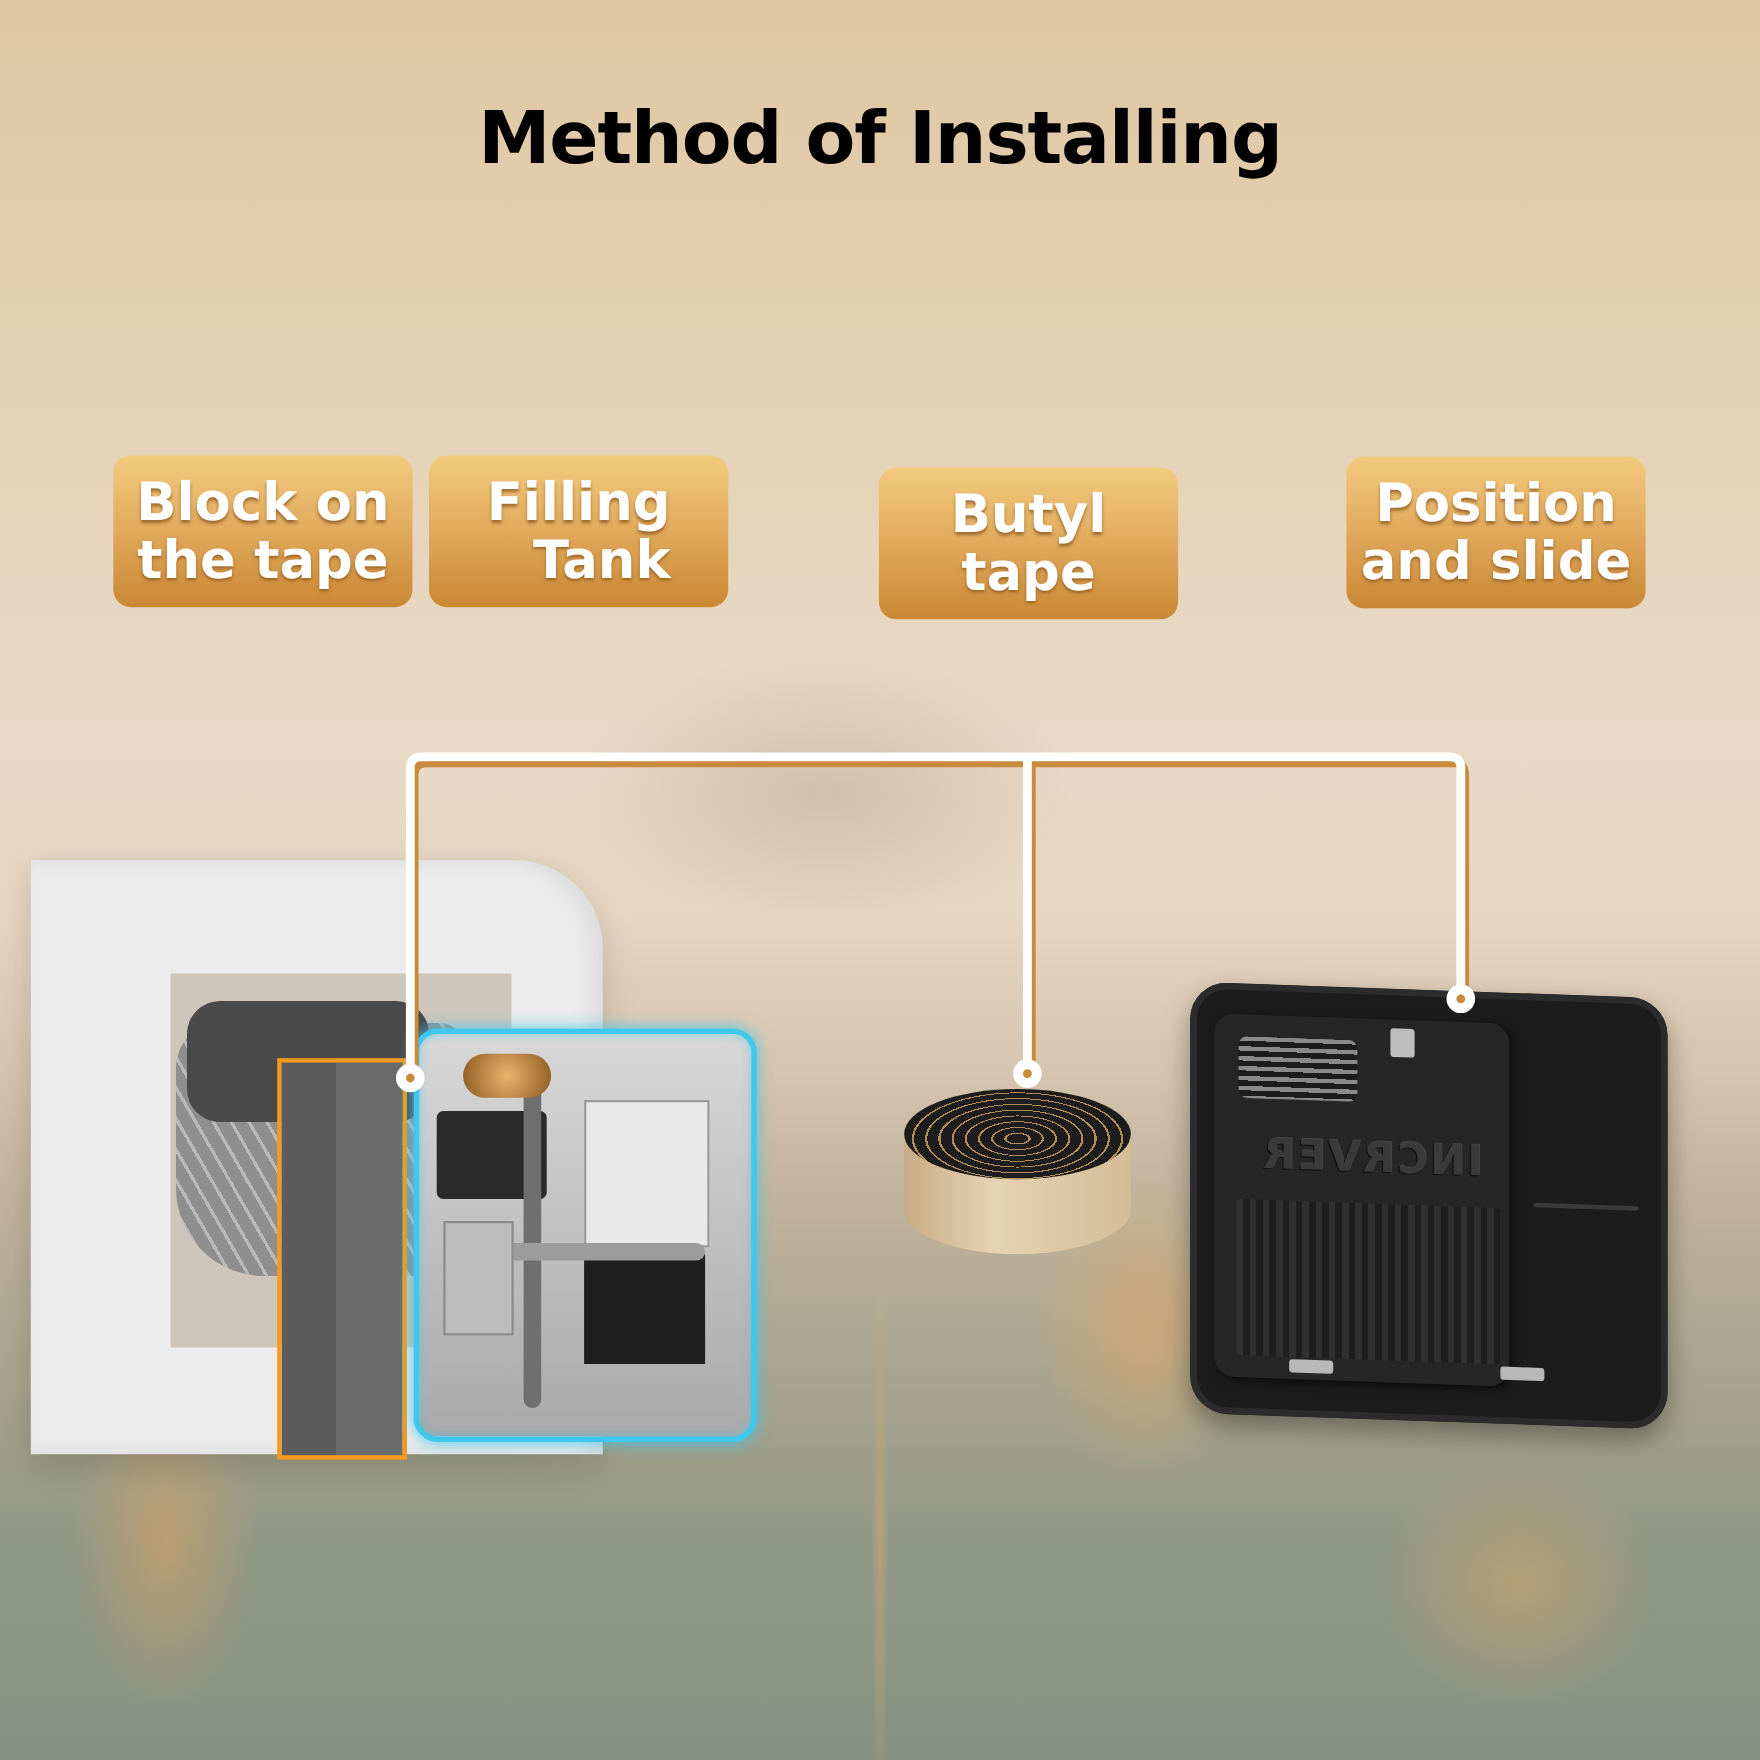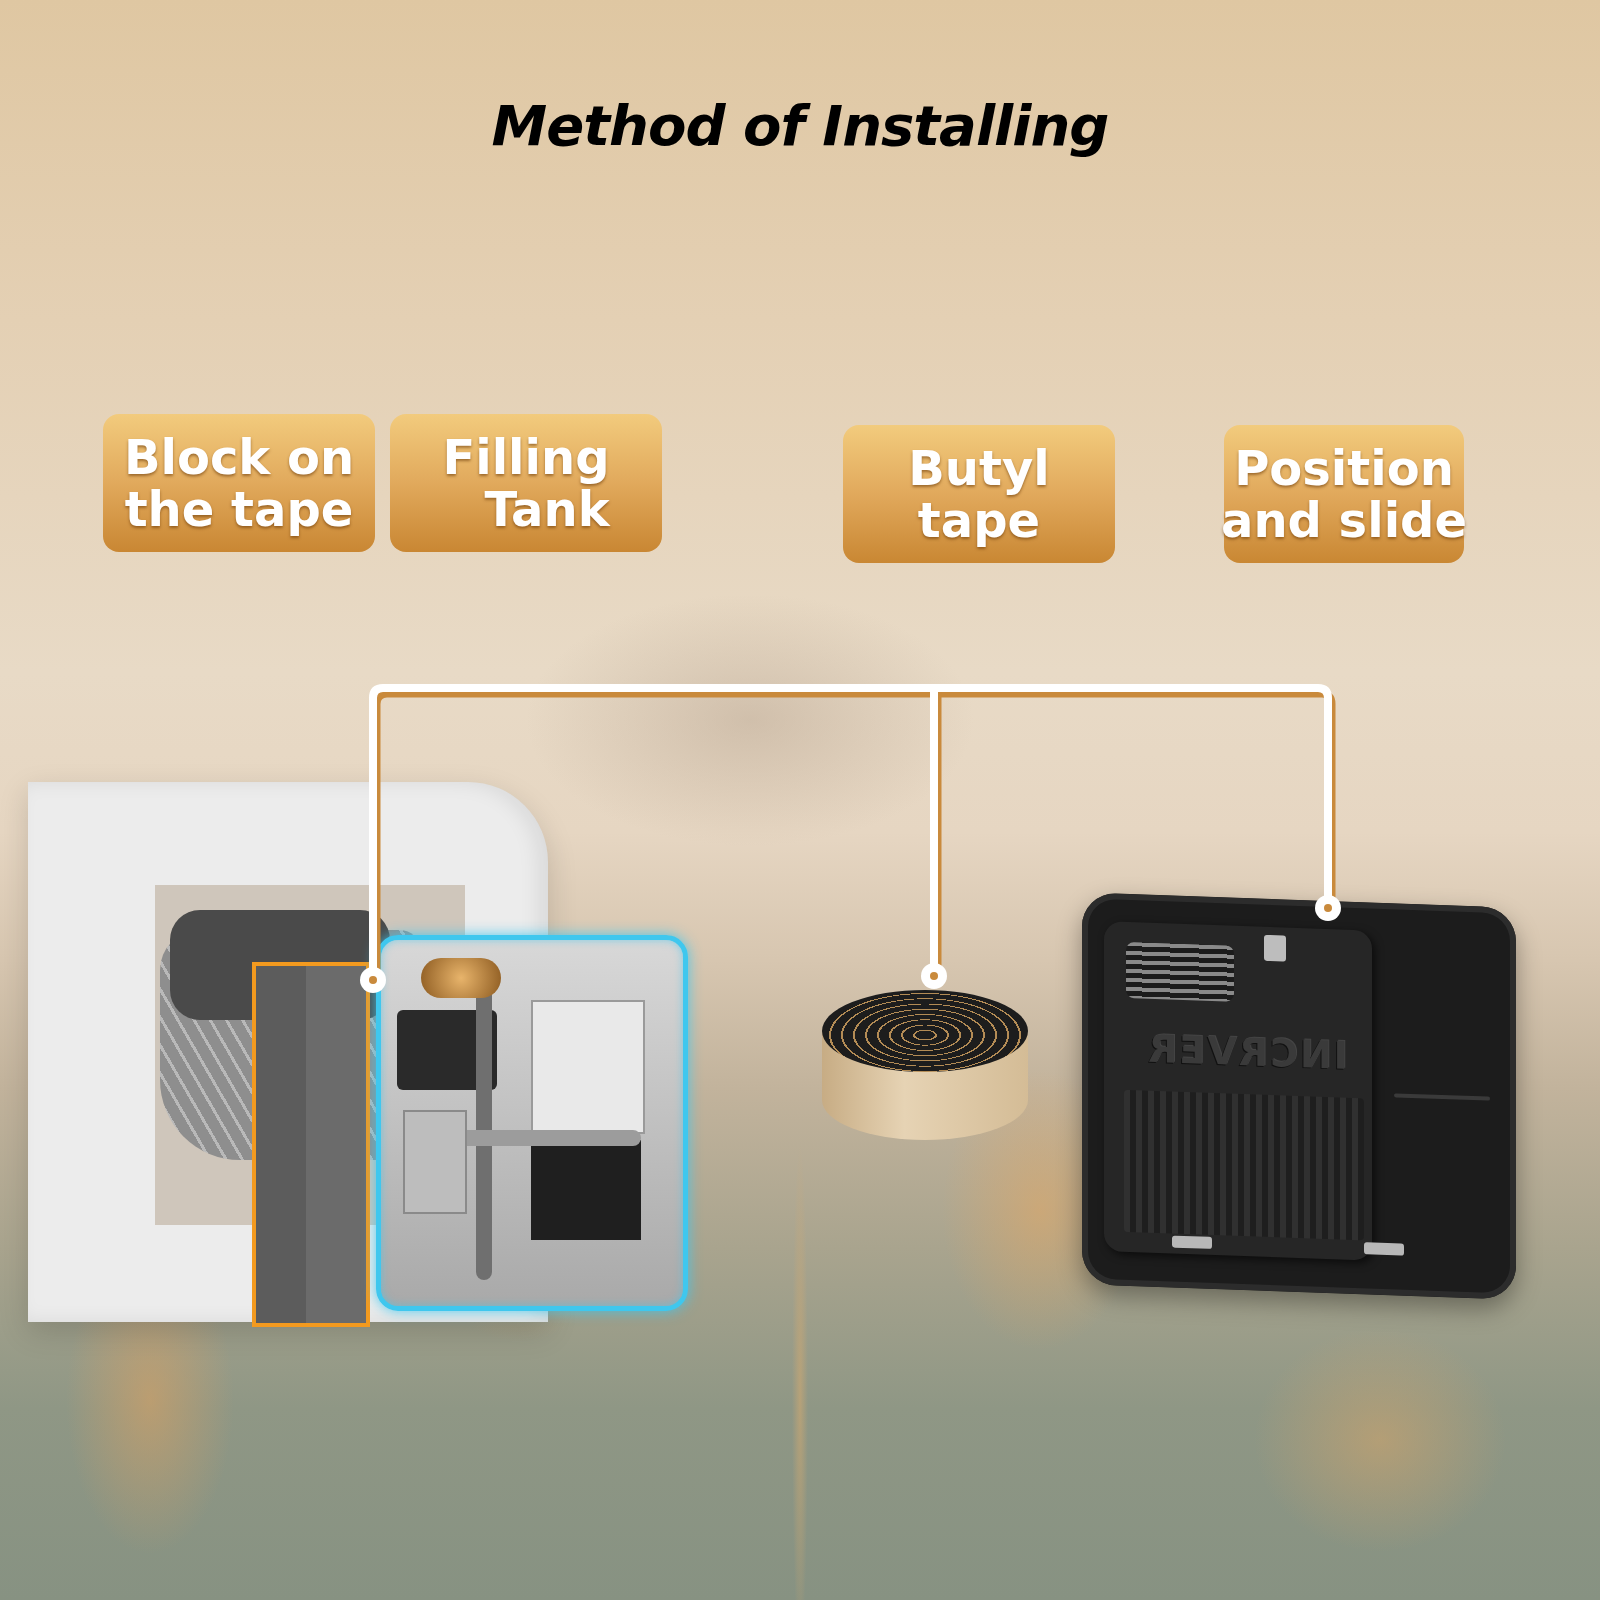--- a/index.html
+++ b/index.html
@@ -12,21 +12,21 @@
   }
   .road { position:absolute; left:0; top:980px; width:1600px; height:620px;
     background:
       radial-gradient(ellipse 120px 220px at 150px 420px, rgba(222,162,96,0.55), rgba(0,0,0,0) 70%),
       radial-gradient(ellipse 140px 160px at 520px 250px, rgba(222,162,96,0.5), rgba(0,0,0,0) 70%),
       radial-gradient(ellipse 140px 200px at 1040px 230px, rgba(226,168,100,0.55), rgba(0,0,0,0) 70%),
       radial-gradient(ellipse 180px 160px at 1380px 460px, rgba(226,168,100,0.45), rgba(0,0,0,0) 70%),
       radial-gradient(ellipse 10px 320px at 800px 420px, rgba(214,170,110,0.55), rgba(0,0,0,0) 80%);
   }
   .title { position:absolute; left:0; top:82px; width:1600px; text-align:center;
-    font-weight:bold; font-size:56px; line-height:88px; color:#000; letter-spacing:-1px;font-style:italic; }
+    font-weight:bold; font-size:66px; line-height:88px; color:#000; letter-spacing:-1px; }
   .title div { white-space:nowrap; }
   .tag { position:absolute; height:138px; border-radius:16px;
     background: linear-gradient(180deg, #f2cb7d 0%, #e1a95c 50%, #c98733 100%);
     display:flex; align-items:center; justify-content:center; text-align:center;
     color:#fff; font-weight:bold; font-size:48px; line-height:52px;
     text-shadow: 0 2px 3px rgba(110,60,10,0.6); }
   .tag span { display:block; white-space:nowrap; }
   svg.lines { position:absolute; left:0; top:0; }
   .rvframe { position:absolute; left:28px; top:782px; width:520px; height:540px;
     border-radius: 0 80px 0 0; background:#ececec;
@@ -87,27 +87,27 @@
       <span>Block on</span>
       <span>the tape</span>
     </div>
 </div>
 <div class="tag" style="left:390px;top:414px;width:272px;text-align:right;">
   <div>
       <span>Filling</span>
       <span>Tank</span>
     </div>
 </div>
-<div class="tag" style="left:799px;top:425px;width:272px;margin-left:44px;">
+<div class="tag" style="left:799px;top:425px;width:272px;">
   <div>
       <span>Butyl</span>
       <span>tape</span>
     </div>
 </div>
-<div class="tag" style="left:1224px;top:425px;width:240px;text-align:center;">
+<div class="tag" style="left:1224px;top:415px;width:272px;text-align:center;">
   <div>
       <span>Position</span>
       <span>and slide</span>
     </div>
 </div>
 
 <div class="rvframe"></div>
 <div class="rvhole"></div>
 <div class="tank"></div>
 <div class="tankcap"></div>

